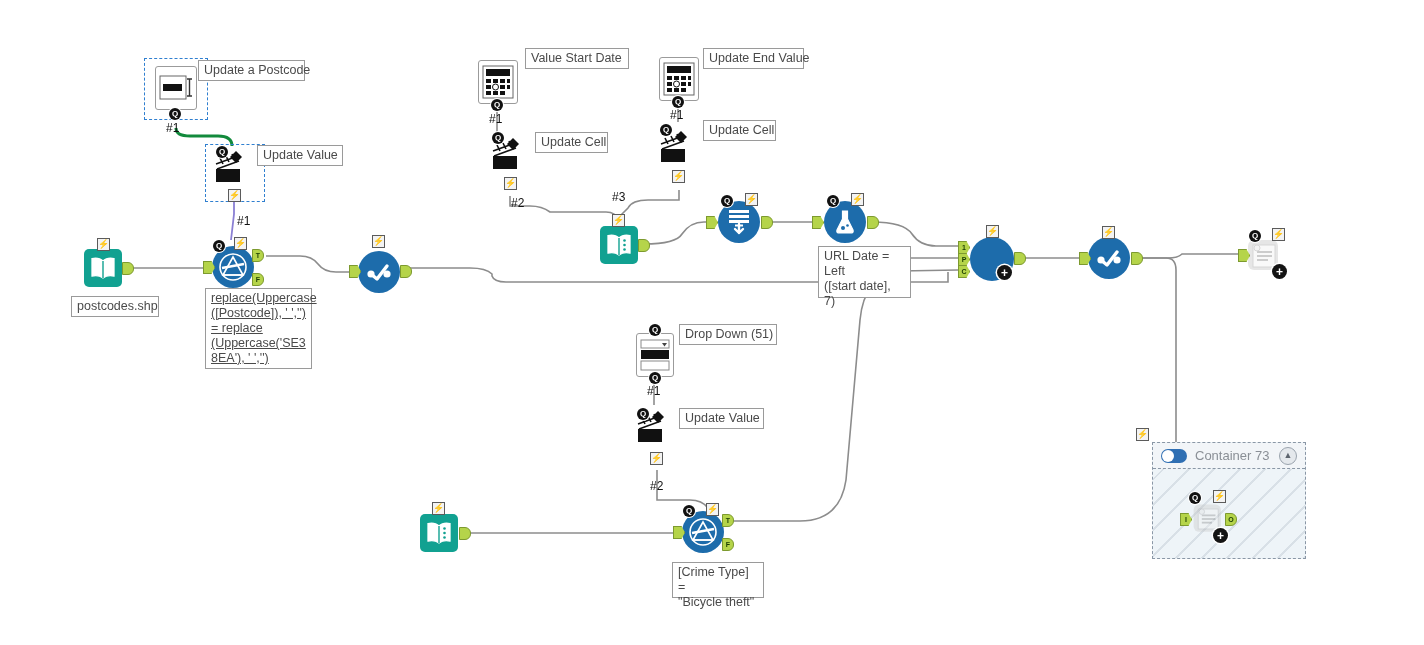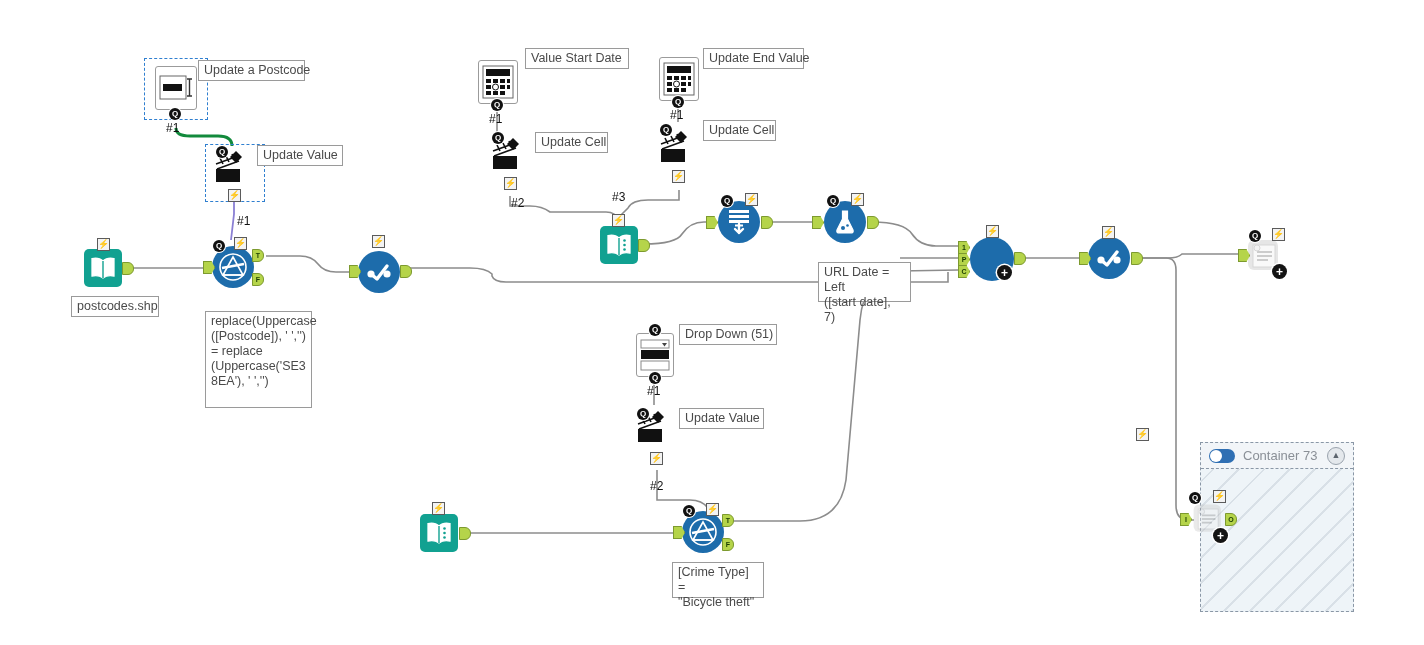--- a/index.html
+++ b/index.html
@@ -304,21 +304,21 @@
       <polygon points="15,5 25,23 5,23" fill="none" stroke="#fff" stroke-width="1.6"></polygon>
       <path d="M4 16 L26 12" stroke="#fff" stroke-width="2.6"></path>
       <path d="M5 23 L25 23" stroke="#fff" stroke-width="1.6"></path>
     </svg>
   </div>
   <div class="badge-q" style="left:213px;top:240px;"></div>
   <div class="badge-lightning" style="left:234px;top:237px;"></div>
   <div class="port in" style="left:203px;top:261px;"></div>
   <div class="port out" style="left:252px;top:249px;">T</div>
   <div class="port out" style="left:252px;top:273px;">F</div>
-  <div class="anno multi" style="left:205px;top:311px;width:107px;height:97px;">replace(Uppercase
+  <div class="anno multi" style="left:205px;top:288px;width:107px;height:81px;text-decoration:underline;">replace(Uppercase
 ([Postcode]), ' ','')
 = replace
 (Uppercase('SE3
 8EA'), ' ','')</div>
 
   <div class="circ" style="left:358px;top:251px;">
     <svg width="30" height="30" viewBox="0 0 30 30">
       <circle cx="7" cy="17" r="3.6" fill="#fff"></circle>
       <circle cx="23" cy="17" r="3.6" fill="#fff"></circle>
       <path d="M7 17 L13 22 L23 9" stroke="#fff" stroke-width="3.4" fill="none" stroke-linecap="round" stroke-linejoin="round"></path>
@@ -359,21 +359,21 @@
       <path d="M12.5 4 L17.5 4 L17.5 12 L23 23 Q24 26 20.5 26 L9.5 26 Q6 26 7 23 L12.5 12 Z" fill="#fff" stroke="#fff" stroke-width="1.2"></path>
       <circle cx="13" cy="21" r="2" fill="#1d6cab"></circle>
       <circle cx="17.5" cy="18.5" r="1.3" fill="#1d6cab"></circle>
       <circle cx="15" cy="6.5" r="1.5" fill="#fff"></circle>
     </svg>
   </div>
   <div class="badge-q" style="left:827px;top:195px;"></div>
   <div class="badge-lightning" style="left:851px;top:193px;"></div>
   <div class="port in" style="left:812px;top:216px;"></div>
   <div class="port out" style="left:867px;top:216px;"></div>
-  <div class="anno multi" style="left:818px;top:262px;width:93px;height:40px;">URL Date = Left
+  <div class="anno multi" style="left:818px;top:246px;width:93px;height:52px;">URL Date = Left
 ([start date], 7)</div>
 
   <div class="circ" style="left:970px;top:237px;width:44px;height:44px;"></div>
   <div class="plusb" style="left:997px;top:265px;"></div>
   <div class="badge-lightning" style="left:986px;top:225px;"></div>
   <div class="port in" style="left:958px;top:241px;">1</div>
   <div class="port in" style="left:958px;top:253px;">P</div>
   <div class="port in" style="left:958px;top:265px;">C</div>
   <div class="port out" style="left:1014px;top:252px;"></div>
 
@@ -458,21 +458,21 @@
   </div>
   <div class="badge-q" style="left:683px;top:505px;"></div>
   <div class="badge-lightning" style="left:706px;top:503px;"></div>
   <div class="port in" style="left:673px;top:526px;"></div>
   <div class="port out" style="left:722px;top:514px;">T</div>
   <div class="port out" style="left:722px;top:538px;">F</div>
   <div class="anno multi" style="left:672px;top:562px;width:92px;height:36px;">[Crime Type] =
 "Bicycle theft"</div>
 
   <div class="badge-lightning" style="left:1136px;top:428px;"></div>
-  <div class="container-box" style="left:1152px;top:442px;width:154px;height:170px;margin-left:48px;">
+  <div class="container-box" style="left:1152px;top:442px;width:154px;height:117px;">
     <div class="container-head">
       <div class="toggle"></div>
       <div class="container-title">Container 73</div>
       <div class="collapse-btn">▲</div>
     </div>
     <div class="container-body"></div>
   </div>
 
   <div class="disabled-tool" style="left:1190px;top:500px;">
     <svg width="40" height="38" viewBox="0 0 44 40">

